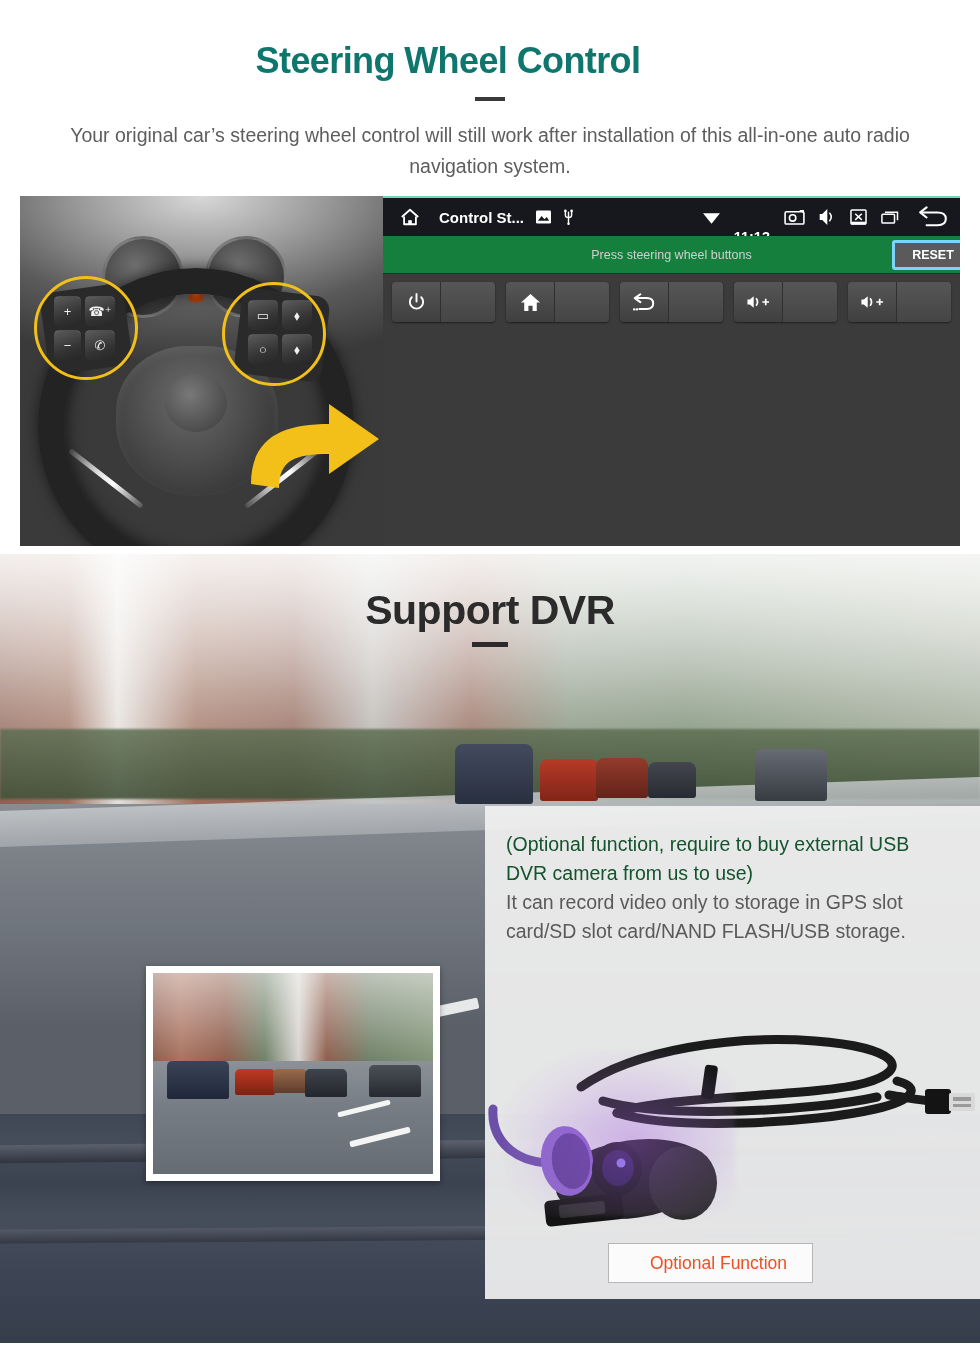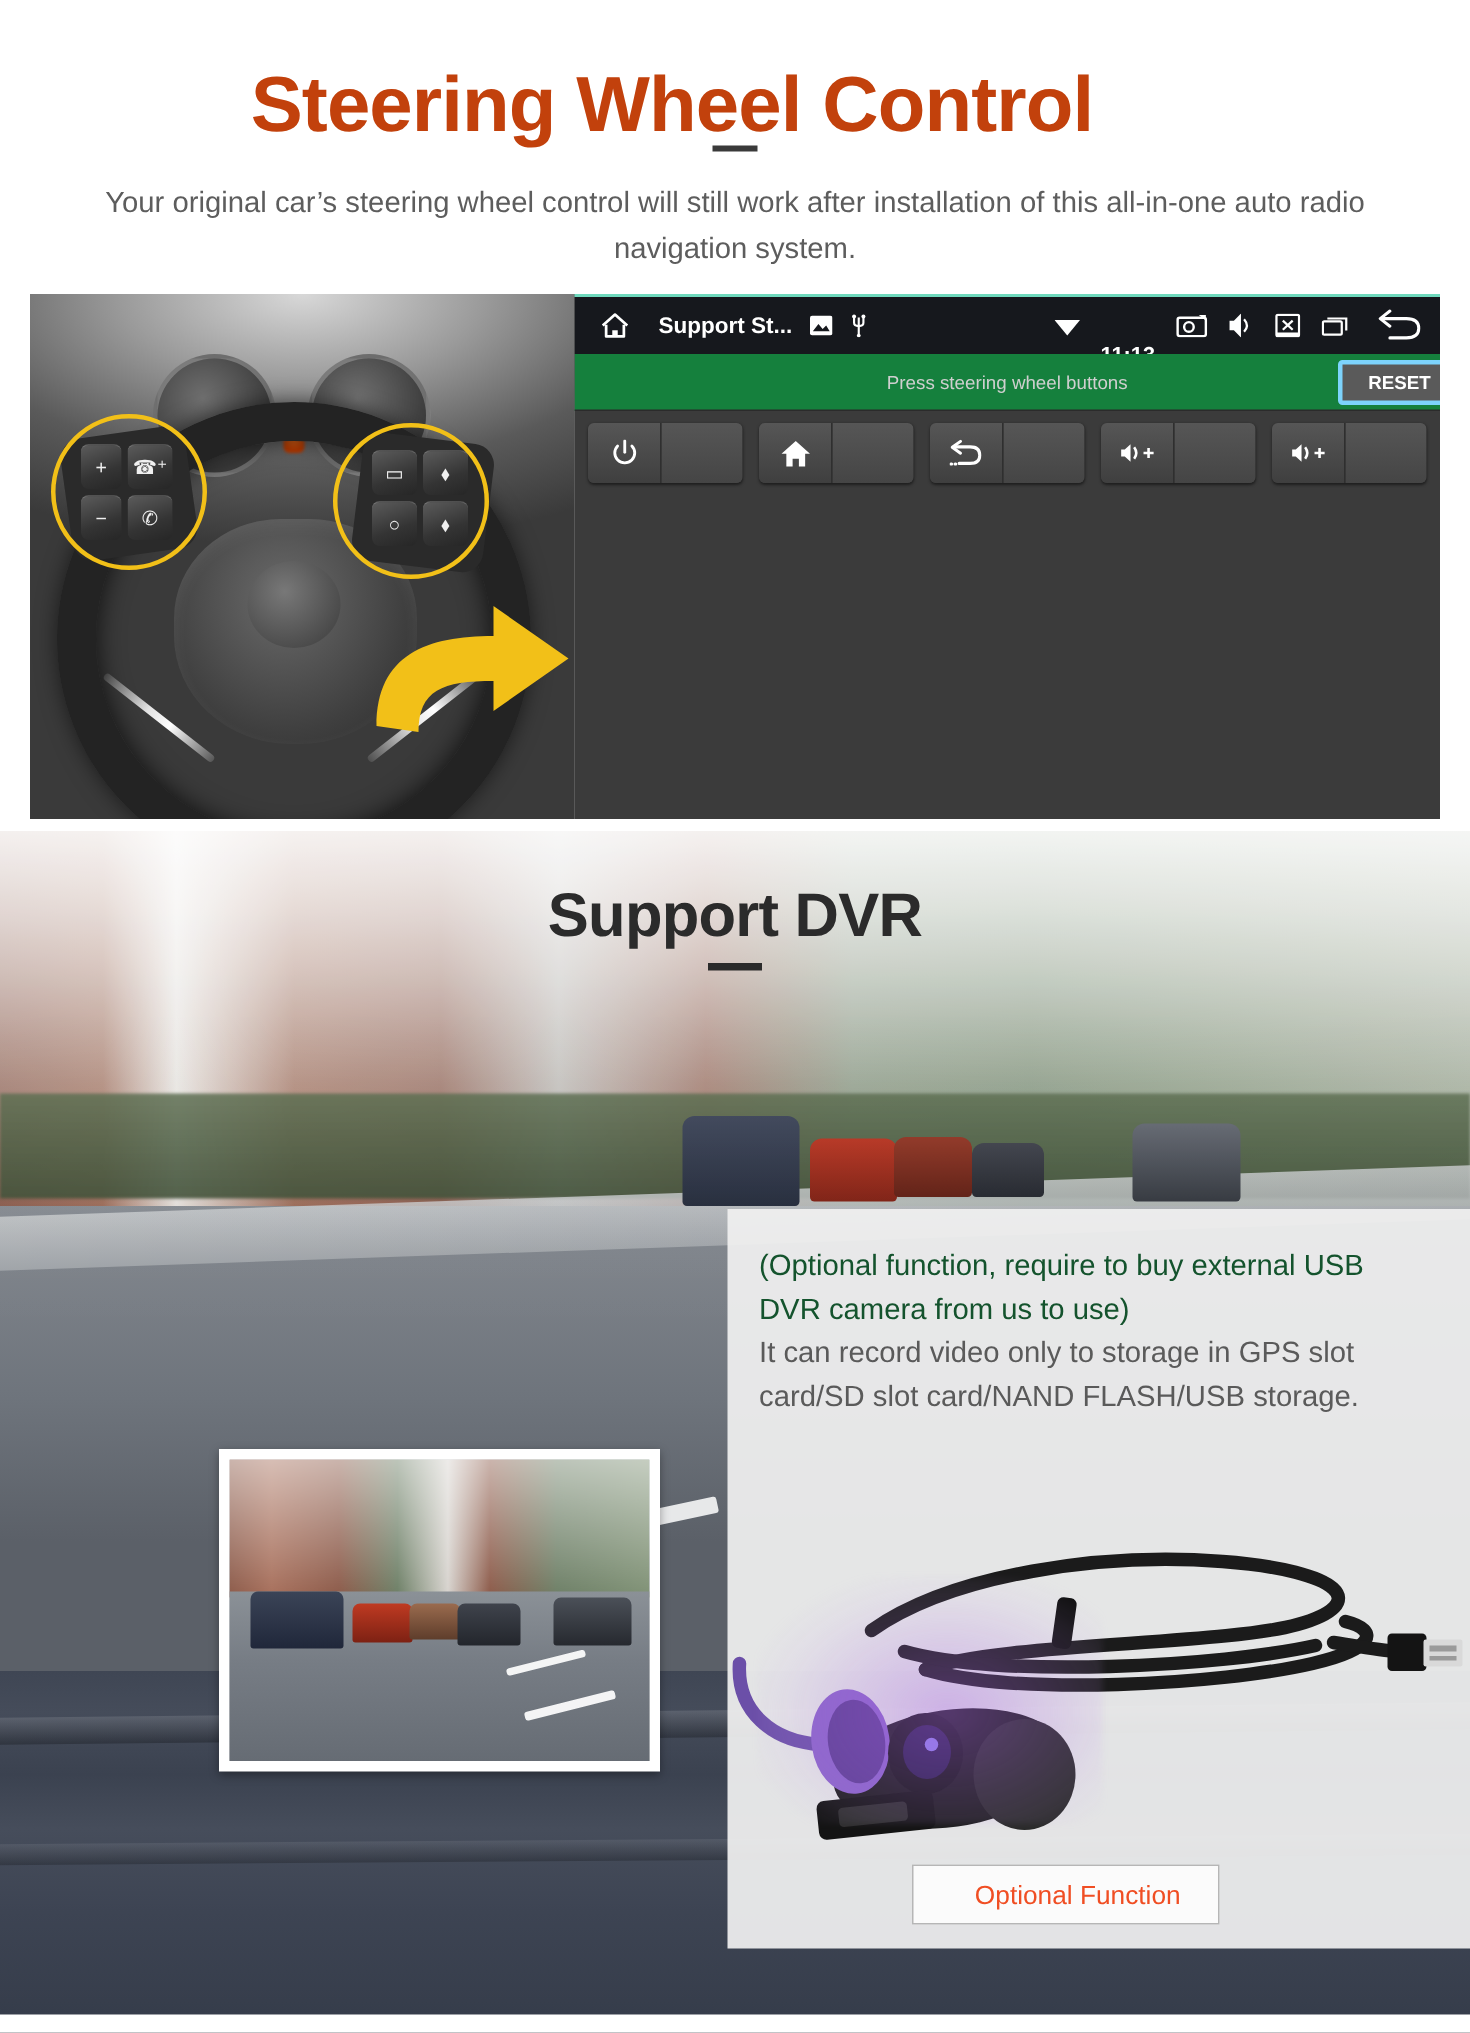--- a/index.html
+++ b/index.html
@@ -18,23 +18,23 @@
     position: absolute;
     left: 0; top: 0;
     width: 980px; height: 566px;
     background: #ffffff;
   }
 
   #swc-title {
     position: absolute;
     top: 40px; left: 0; width: 896px;
     text-align: center;
-    font-size: 52px;
+    font-size: 36px;
     font-weight: bold;
-    color: #c2410c;
+    color: #0f766e;
     letter-spacing: -0.6px;
   }
 
   #swc-divider {
     position: absolute;
     top: 97px; left: 475px;
     width: 30px; height: 4px;
     background: #3a3a3a;
   }
 
@@ -457,21 +457,21 @@
 
     <div id="android-statusbar">
       <div id="sb-left-group">
         <span class="sb-icon">
           <svg width="22" height="20" viewBox="0 0 24 22" fill="none" stroke="#fff" stroke-width="2">
             <path d="M3 11 L12 3 L21 11" stroke-linejoin="round"></path>
             <path d="M5.5 10.5 V19 H18.5 V10.5" stroke-linejoin="round"></path>
             <rect x="10" y="14.5" width="4" height="4.5" fill="#fff" stroke="none"></rect>
           </svg>
         </span>
-        <span id="sb-title">Support St...</span>
+        <span id="sb-title">Control St...</span>
         <span class="sb-icon" style="margin-left:12px">
           <svg width="15" height="14" viewBox="0 0 16 14">
               <rect x="0" y="0" width="16" height="14" rx="1.5" fill="#fff"></rect>
               <path d="M2 11 L6 6 L9 9.5 L11.5 7 L14 11 Z" fill="#16181d"></path>
             </svg>
         </span>
         <span class="sb-icon" style="margin-left:12px">
           <svg width="11" height="16" viewBox="0 0 12 18" stroke="#fff" stroke-width="1.6" fill="none">
             <line x1="6" y1="3" x2="6" y2="16"></line>
               <circle cx="6" cy="16.5" r="1.4" fill="#fff" stroke="none"></circle>

